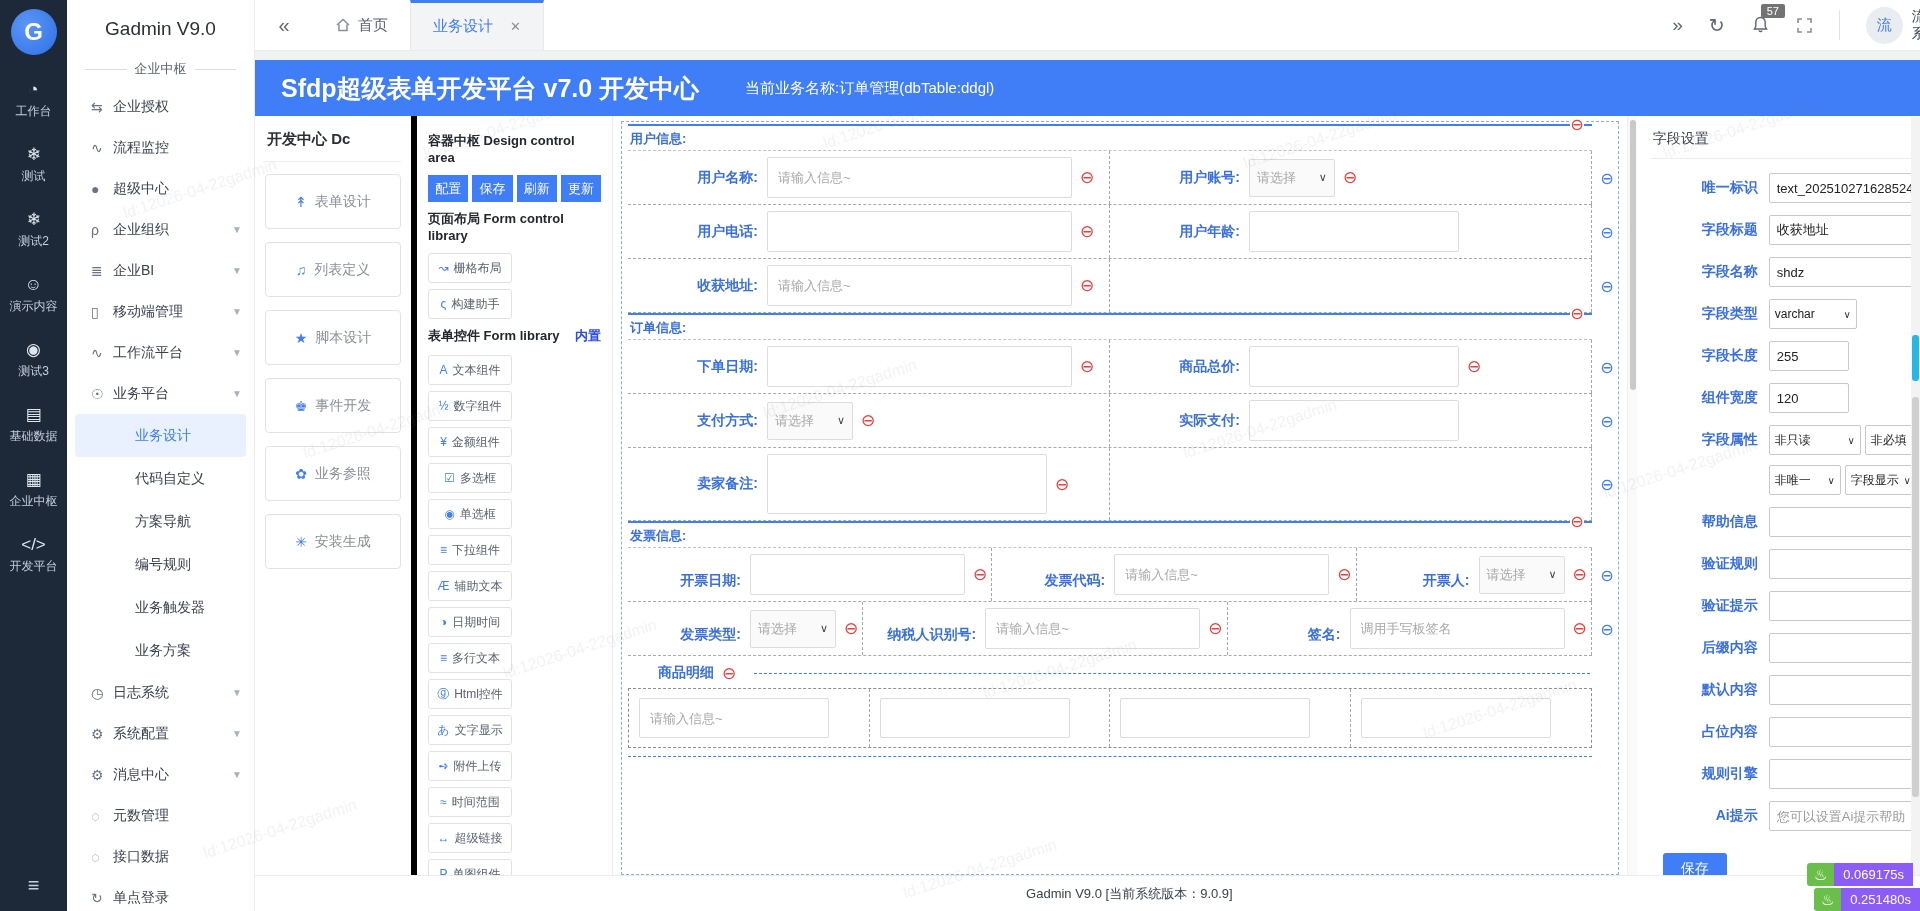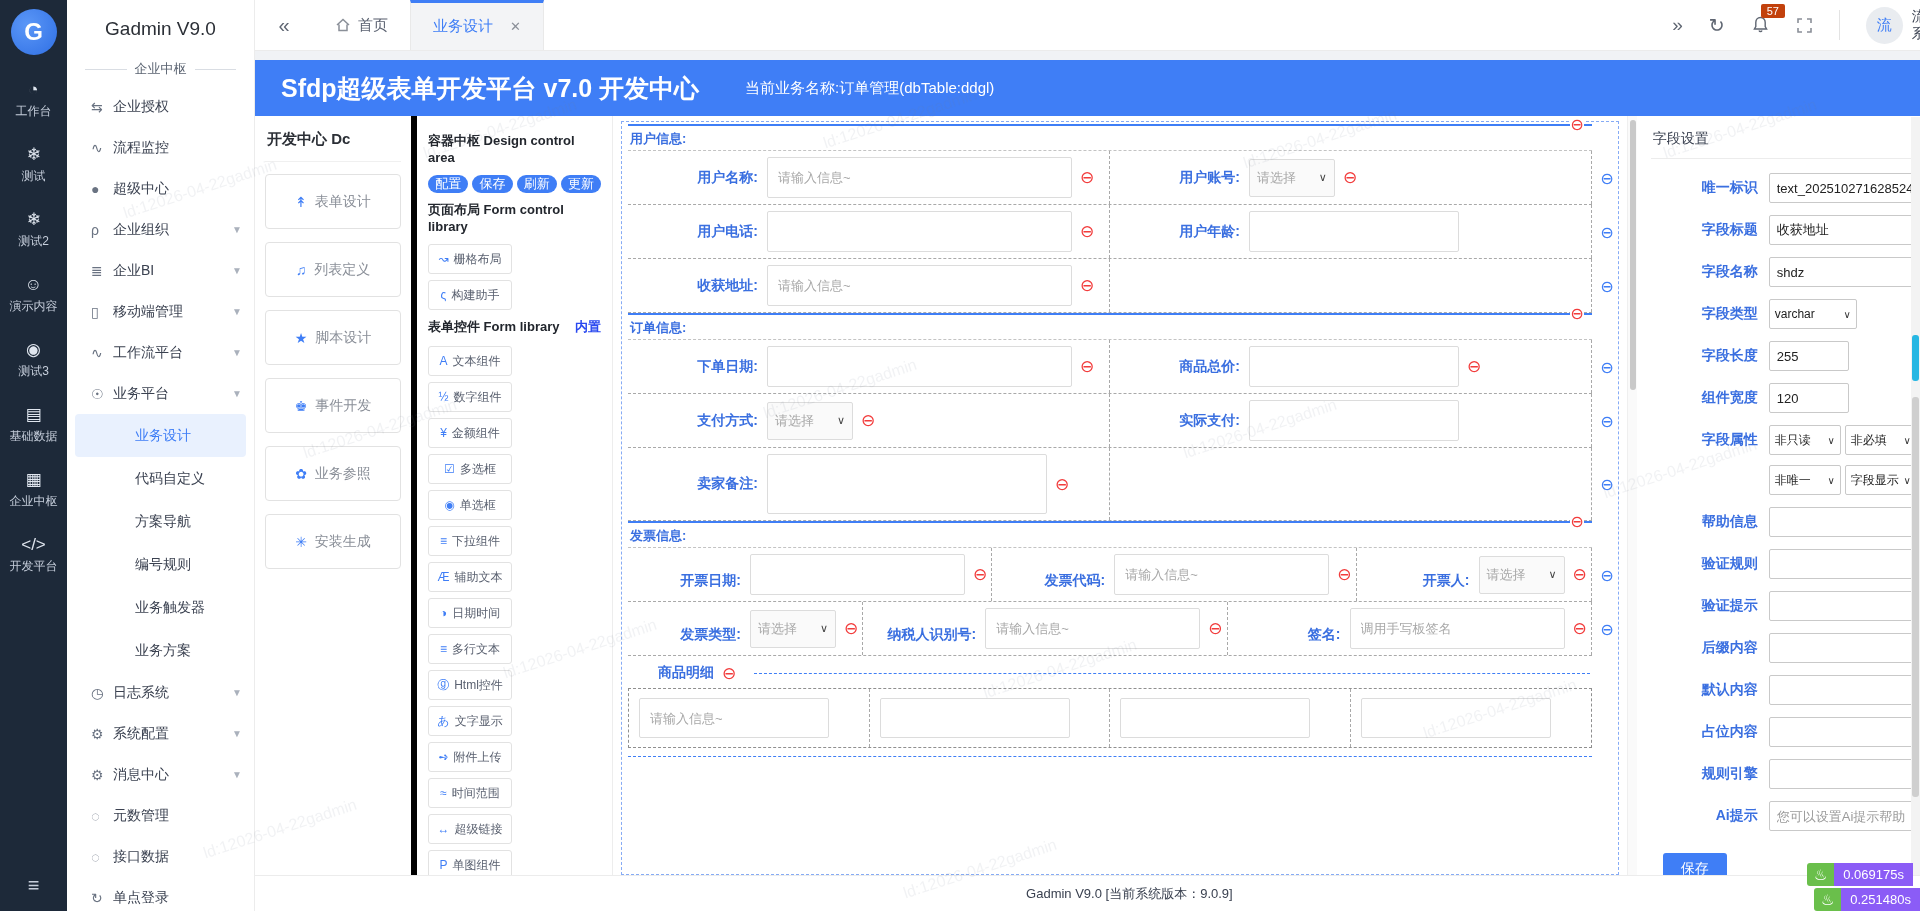--- a/index.html
+++ b/index.html
@@ -30,21 +30,21 @@
 
   
   .tabbar { height:51px; background:#fff; display:flex; align-items:stretch; border-bottom:1px solid #ebebeb; flex-shrink:0; }
   .tb-collapse { width:58px; display:flex; align-items:center; justify-content:center; color:#5f6672; font-size:20px; cursor:pointer; }
   .tab { display:flex; align-items:center; padding:0 22px; font-size:15px; color:#5a6170; cursor:pointer; gap:7px; }
   .tab svg { flex-shrink:0; }
   .tab.active { background:#f3f4f6; color:#3f7ef6; border-top:3px solid #3f7ef6; border-left:1px solid #e9e9e9; border-right:1px solid #e9e9e9; }
   .tab .close { font-size:13px; color:#8a8f98; margin-left:10px; }
   .tb-right { margin-left:auto; display:flex; align-items:center; gap:26px; padding-right:22px; }
   .tb-ic { color:#5f6672; font-size:19px; cursor:pointer; position:relative; display:flex; align-items:center; }
-  .bell-badge { position:absolute; top:-11px; left:10px; background:#c2410c; color:#fff; font-size:11px; padding:1px 6px; border-radius:2px; }
+  .bell-badge { position:absolute; top:-11px; left:10px; background:#737373; color:#fff; font-size:11px; padding:1px 6px; border-radius:2px; }
   .tb-divider { width:1px; height:30px; background:#e3e3e3; }
   .user { display:flex; align-items:center; gap:9px; cursor:pointer; }
   .avatar { width:37px; height:37px; border-radius:50%; background:#e9ecf0; color:#3f7ef6; display:flex; align-items:center; justify-content:center; font-size:15px; }
   .user-meta { font-size:14px; color:#3a4150; line-height:1.25; }
 
   
   .designer { flex:1; display:flex; flex-direction:column; margin-top:9px; min-height:0; }
   .dz-header { height:56px; background:#3f7ef6; color:#fff; display:flex; align-items:center; padding:0 26px; flex-shrink:0; }
   .dz-title { font-size:25px; font-weight:bold; }
   .dz-sub { font-size:15px; margin-left:46px; }
@@ -54,21 +54,21 @@
   .dev-col { width:162px; border-right:6px solid #000000; padding:10px 10px; flex-shrink:0; }
   .dev-h { font-size:15px; font-weight:bold; color:#2b2f36; padding:4px 2px 12px; border-bottom:1px solid #f0f0f0; margin-bottom:12px; }
   .dev-btn { height:55px; border:1px solid #e2e2e2; border-radius:4px; display:flex; align-items:center; justify-content:center; gap:8px; color:#8a8f98; font-size:14px; margin-bottom:13px; cursor:pointer; background:#fff; }
   .dev-btn .di { color:#3f7ef6; font-size:14px; }
 
   
   .lib-col { width:196px; border-right:1px solid #ededed; padding:8px 11px; flex-shrink:0; overflow:hidden; font-size:0; }
   .lib-h { font-size:13px; font-weight:bold; color:#22262d; margin:8px 0 10px; display:flex; align-items:center; }
   .lib-h .tag { margin-left:auto; color:#2a49f0; font-weight:bold; font-size:13px; cursor:pointer; }
   .lib-actions { display:flex; gap:4px; margin-bottom:6px; }
-  .lib-actions .act { flex:1; background:#3f7ef6; color:#fff; font-size:13px; height:18px; border-radius:10px; display:flex; align-items:center; justify-content:center; cursor:pointer; }
+  .lib-actions .act { flex:1; background:#3f7ef6; color:#fff; font-size:13px; height:27px; border-radius:0; display:flex; align-items:center; justify-content:center; cursor:pointer; }
   .ctl-grid { display:flex; flex-wrap:wrap; gap:6px; }
   .ctl { width:84px; height:30px; border:1px solid #e2e2e2; border-radius:3px; background:#fff; display:flex; align-items:center; justify-content:center; gap:5px; font-size:12px; color:#5a6170; cursor:pointer; }
   .ctl .ci { color:#3f7ef6; font-size:12px; }
 
   
   .canvas { flex:1; min-width:0; padding:5px 8px 0; position:relative; overflow:hidden; }
   .canvas-frame { border:1px dashed #86abf5; height:100%; padding:2px 26px 2px 6px; position:relative; background:#fff; }
   .section { border-top:2px solid #3f7ef6; position:relative; }
   .sec-label { color:#3a6fe0; font-weight:bold; font-size:13px; padding:4px 2px 2px; border-bottom:1px dashed #c3c3c3; }
   .frow { display:flex; border-bottom:1px dashed #a9a9a9; position:relative; }
@@ -605,21 +605,21 @@
                 <input class="set-in narrow" value="255" style="">
               </div>
               <div class="set-row">
                 <span class="set-label">组件宽度</span>
                 <input class="set-in narrow" value="120" style="">
               </div>
               <div class="set-row" style="align-items: flex-start;">
                 <span class="set-label" style="padding-top: 6px;">字段属性</span>
                 <div class="attr-grid">
                   <div class="attr-line">
-                    <div class="set-sel" style="width: 72px;">
+                    <div class="set-sel" style="width: 92px;">
                       <span>非只读</span>
                       <span class="v">∨</span>
                     </div>
                     <div class="set-sel" style="width: 72px;">
                       <span>非必填</span>
                       <span class="v">∨</span>
                     </div>
                   </div>
                   <div class="attr-line">
                     <div class="set-sel" style="width: 72px;">

